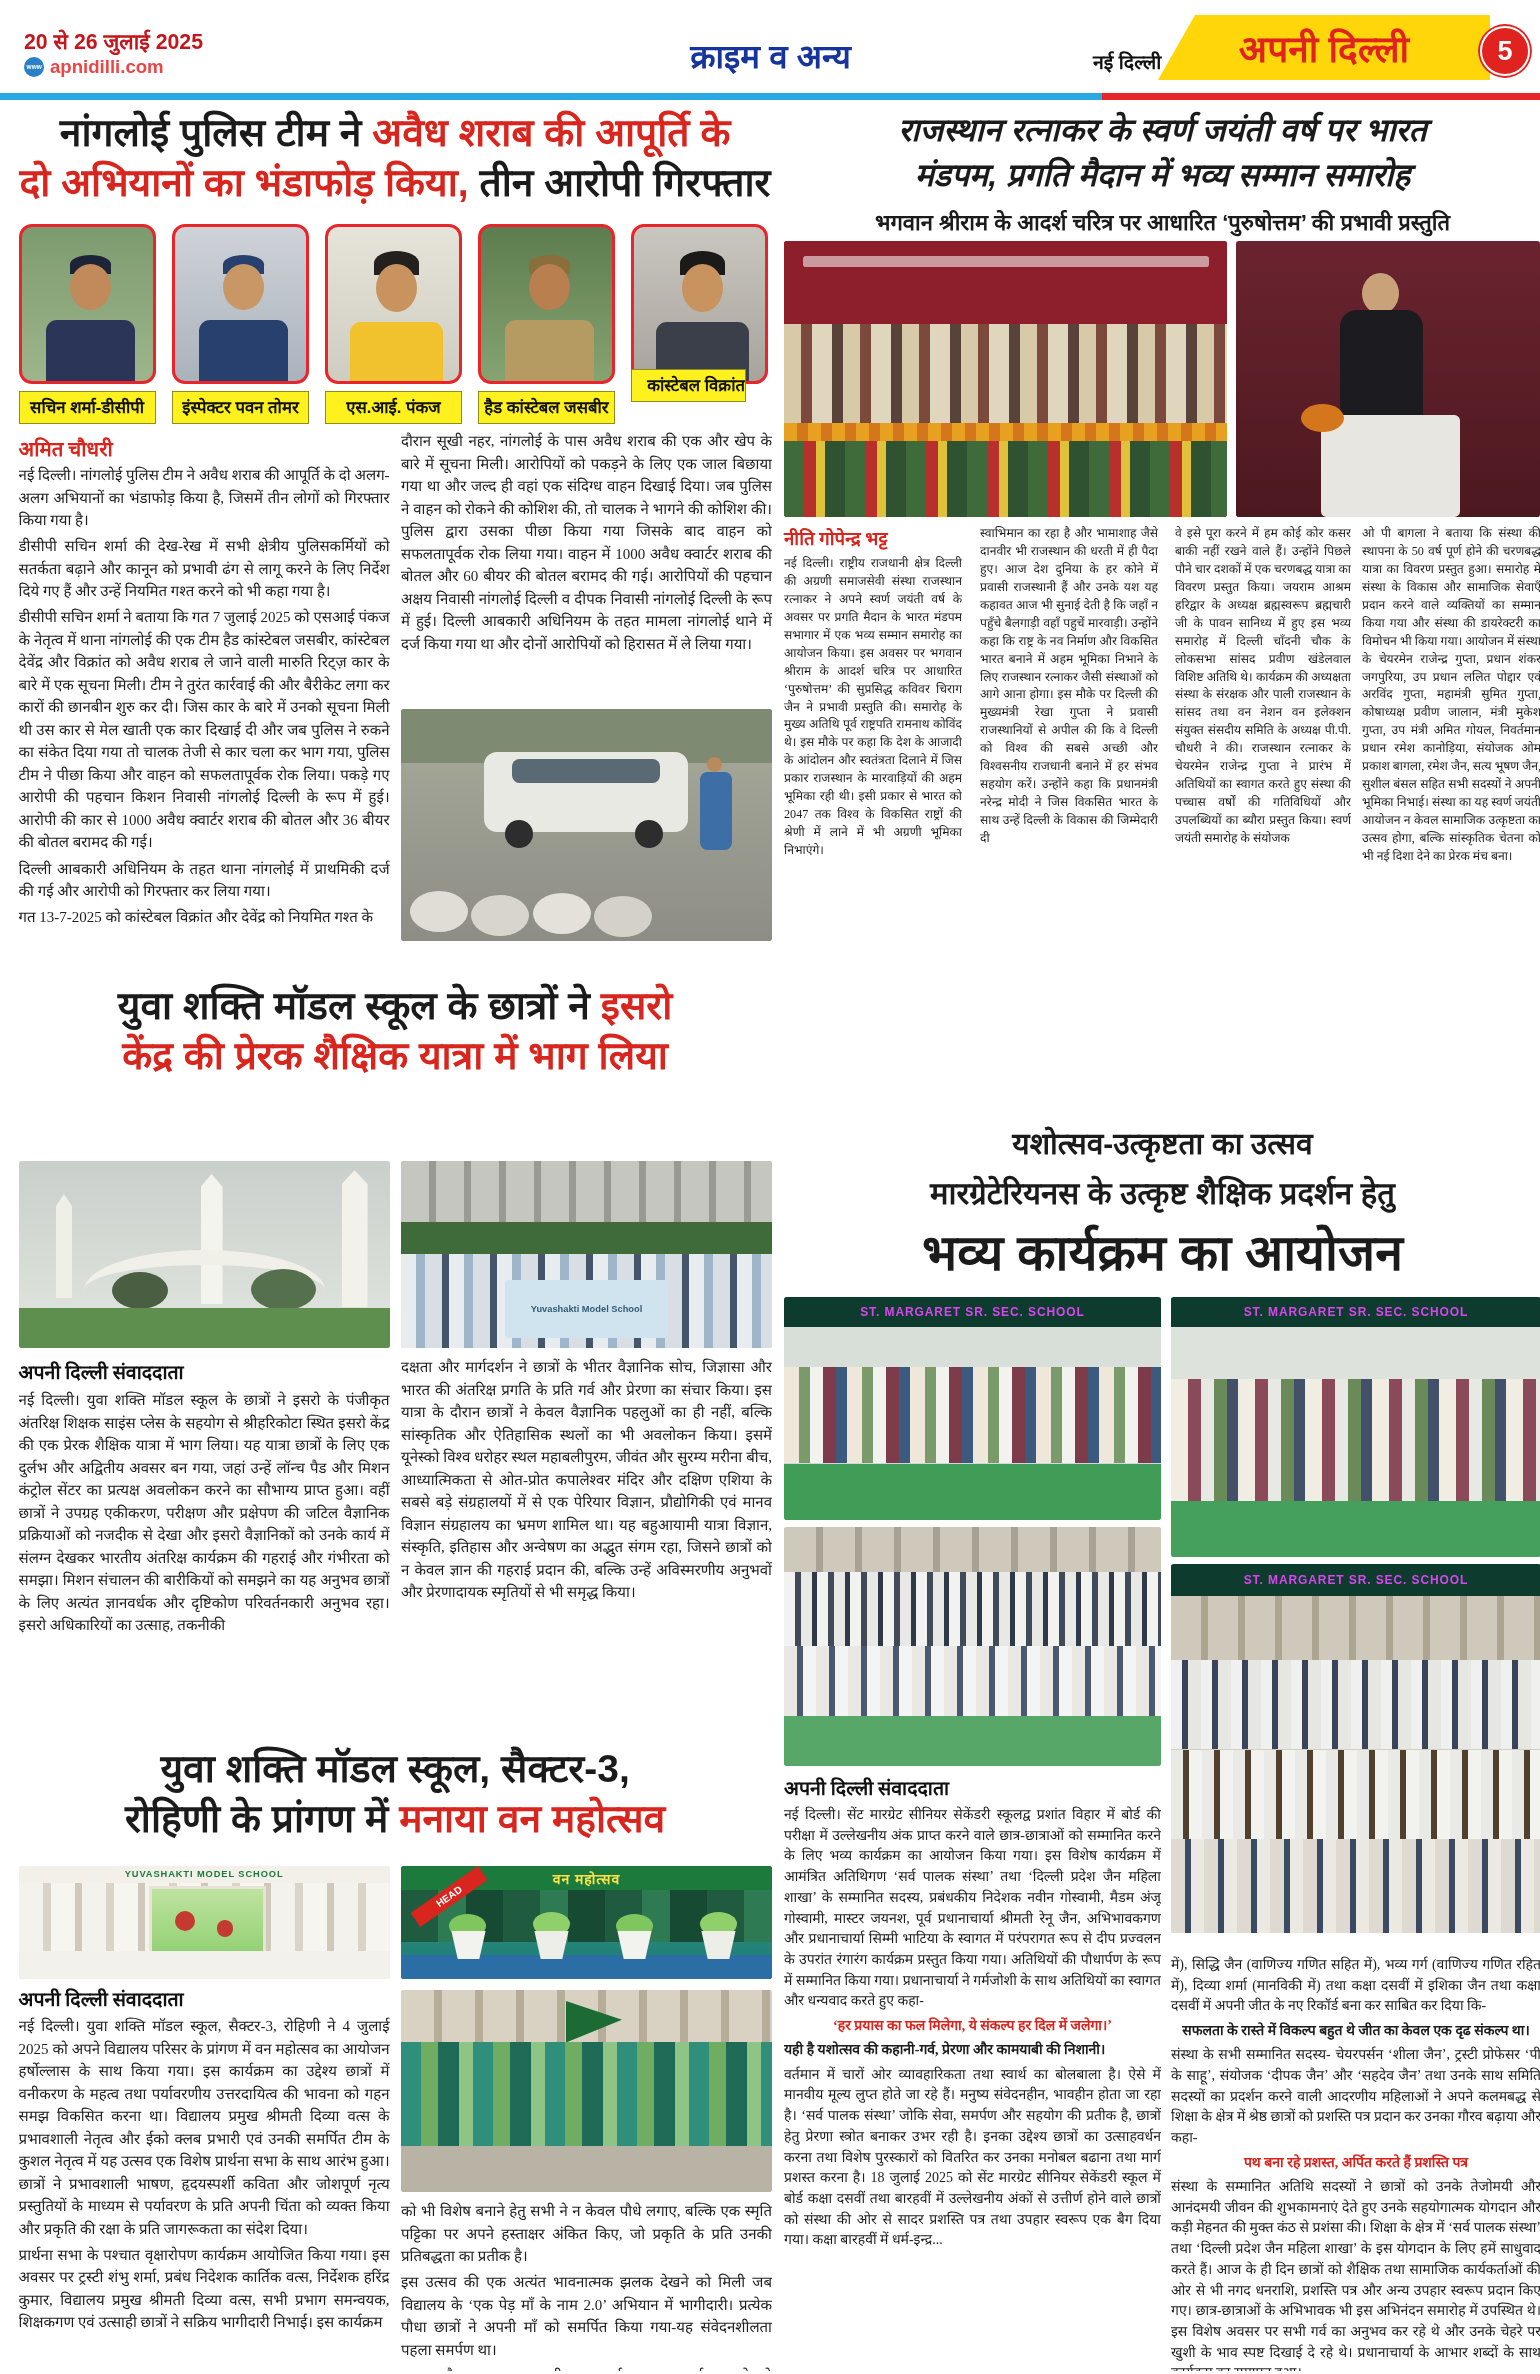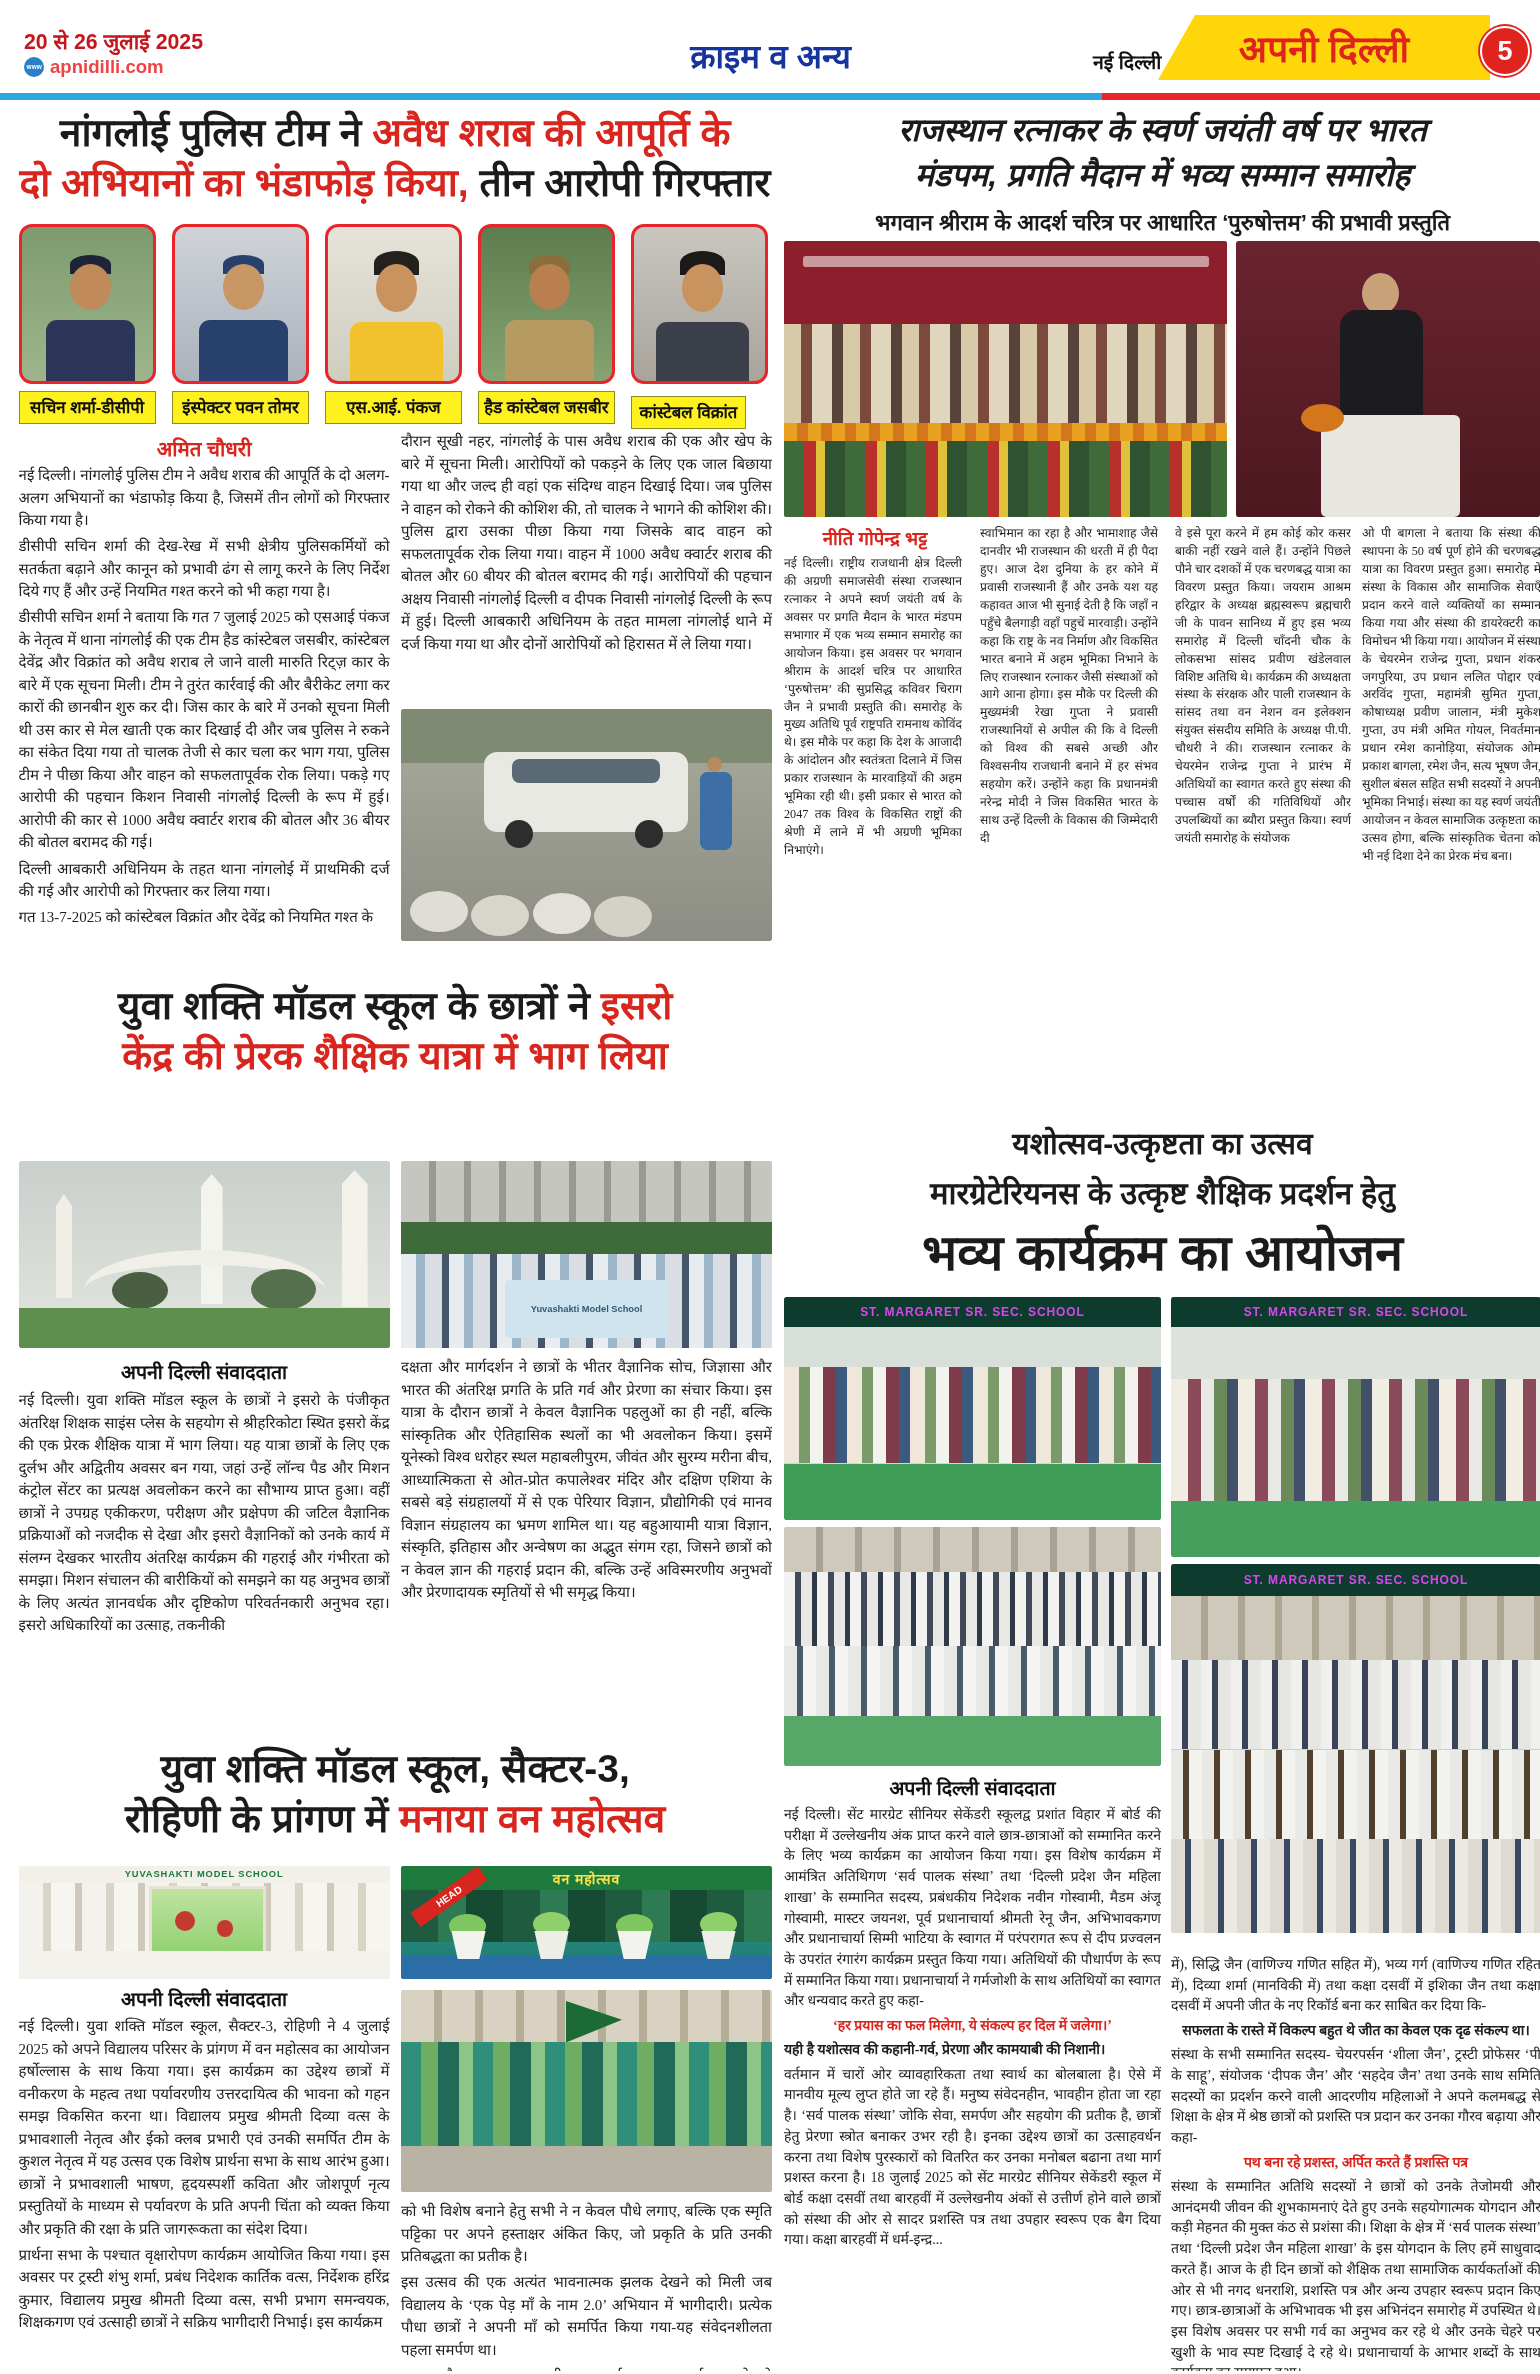--- a/index.html
+++ b/index.html
@@ -6,21 +6,21 @@
   .page{position:relative;width:1541px;height:2375px;background:#ffffff;overflow:hidden;
         font-family:"Liberation Serif",serif;}
   .abs{position:absolute;}
   .sans{font-family:"Liberation Sans",sans-serif;}
   .bold{font-weight:bold;}
   .center{text-align:center;}
   .red{color:#d8251d;}
   .headline{position:absolute;font-family:"Liberation Sans",sans-serif;font-weight:bold;text-align:center;color:#1b1b1b;}
   .h-lg{font-size:39px;line-height:1.28;}
   .h-md{font-size:32px;line-height:1.42;}
-  .byline{position:absolute;text-align:center;font-weight:bold;font-family:Liberation Sans, sans-serif;}
+  .byline{position:absolute;text-align:left;font-weight:bold;font-family:Liberation Serif, serif;}
   .body-col{position:absolute;text-align:justify;color:#1d1d1d;overflow:hidden;}
   .body-col p{margin:0 0 3.7px 0;}
   .t16{font-size:15px;line-height:1.5;}
   .t15{font-size:14px;line-height:1.48;}
   .t13{font-size:12.2px;line-height:1.47;}
   .cap{position:absolute;background:#fff11e;border:0.9px solid #8e8e1f;font-weight:bold;text-align:center;
        font-family:"Liberation Sans",sans-serif;font-size:16.7px;line-height:32px;height:33px;
        box-sizing:border-box;color:#111;overflow:hidden;white-space:nowrap;}
   .officer{position:absolute;border:3.7px solid #e8252a;border-radius:13px;overflow:hidden;box-sizing:border-box;}
   .officer div{position:absolute;}
@@ -79,21 +79,21 @@
   <div class="officer" style="left:631px;top:224px;width:137px;height:160px;background:linear-gradient(#c9c6c0,#a8a49c);">
     <div style="left:46px;top:24px;width:45px;height:24px;background:#1c1a18;border-radius:50% 50% 0 0;"></div>
     <div style="left:48px;top:37px;width:41px;height:48px;background:#c9935f;border-radius:50%;"></div>
     <div style="left:22px;top:95px;width:93px;height:65px;background:#3a3f4a;border-radius:11px 11px 0 0;"></div>
   </div>
 
   <div class="cap" style="left:18.6px;top:391px;width:137px;">सचिन शर्मा-डीसीपी</div>
   <div class="cap" style="left:172px;top:391px;width:137px;">इंस्पेक्टर पवन तोमर</div>
   <div class="cap" style="left:325px;top:391px;width:137px;">एस.आई. पंकज</div>
   <div class="cap" style="left:478px;top:391px;width:137px;">हैड कांस्टेबल जसबीर</div>
-  <div class="cap" style="left:631px;top:396px;width:115px;">कांस्टेबल विक्रांत</div>
+  <div class="cap" style="left:631px;top:369px;width:115px;text-align:right;">कांस्टेबल विक्रांत</div>
 
   <div class="byline red" style="left:18.6px;top:434px;width:371px;font-size:20.4px;">अमित चौधरी</div>
 
   <div class="body-col t16" style="left:18.6px;top:464px;width:371px;height:477px;">
     <p>नई दिल्ली। नांगलोई पुलिस टीम ने अवैध शराब की आपूर्ति के दो अलग-अलग अभियानों का भंडाफोड़ किया है, जिसमें तीन लोगों को गिरफ्तार किया गया है।</p>
     <p>डीसीपी सचिन शर्मा की देख-रेख में सभी क्षेत्रीय पुलिसकर्मियों को सतर्कता बढ़ाने और कानून को प्रभावी ढंग से लागू करने के लिए निर्देश दिये गए हैं और उन्हें नियमित गश्त करने को भी कहा गया है।</p>
     <p>डीसीपी सचिन शर्मा ने बताया कि गत 7 जुलाई 2025 को एसआई पंकज के नेतृत्व में थाना नांगलोई की एक टीम हैड कांस्टेबल जसबीर, कांस्टेबल देवेंद्र और विक्रांत को अवैध शराब ले जाने वाली मारुति रिट्ज़ कार के बारे में एक सूचना मिली। टीम ने तुरंत कार्रवाई की और बैरीकेट लगा कर कारों की छानबीन शुरु कर दी। जिस कार के बारे में उनको सूचना मिली थी उस कार से मेल खाती एक कार दिखाई दी और जब पुलिस ने रुकने का संकेत दिया गया तो चालक तेजी से कार चला कर भाग गया, पुलिस टीम ने पीछा किया और वाहन को सफलतापूर्वक रोक लिया। पकड़े गए आरोपी की पहचान किशन निवासी नांगलोई दिल्ली के रूप में हुई। आरोपी की कार से 1000 अवैध क्वार्टर शराब की बोतल और 36 बीयर की बोतल बरामद की गई।</p>
     <p>दिल्ली आबकारी अधिनियम के तहत थाना नांगलोई में प्राथमिकी दर्ज की गई और आरोपी को गिरफ्तार कर लिया गया।</p>
     <p>गत 13-7-2025 को कांस्टेबल विक्रांत और देवेंद्र को नियमित गश्त के</p>
   </div>

